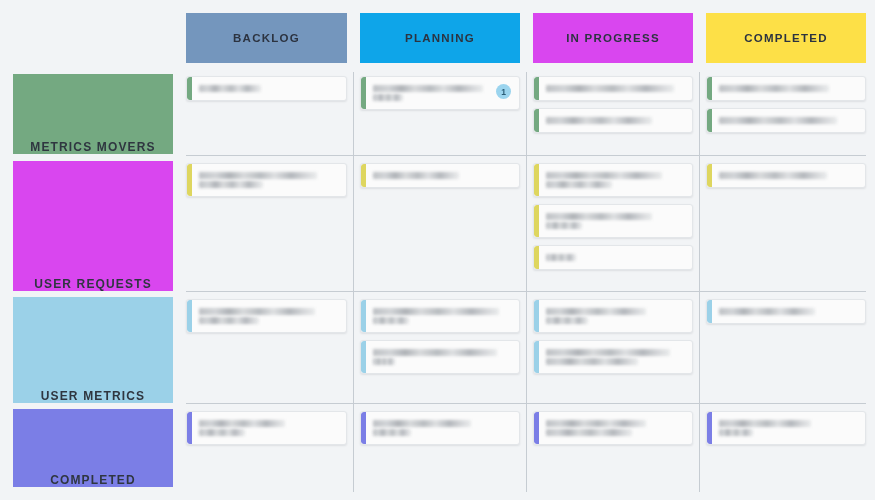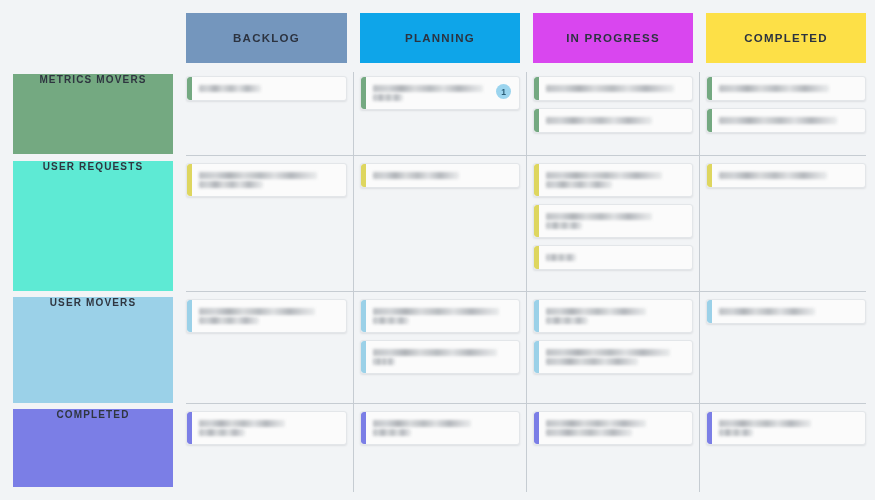--- a/index.html
+++ b/index.html
@@ -16,22 +16,22 @@
   .col-header{
     position:absolute;top:13px;height:50px;
     background:#7496bd;
     display:flex;align-items:center;justify-content:center;
     color:#2c3340;font-size:11.5px;font-weight:bold;letter-spacing:1.25px;
   }
 
   
   .row-label{
     position:absolute;left:13px;width:160px;
-    display:flex;align-items:flex-start;justify-content:center;
-    color:#2f3640;font-size:10px;font-weight:bold;letter-spacing:1.15px;
+    display:flex;align-items:flex-end;justify-content:center;
+    color:#2f3640;font-size:12px;font-weight:bold;letter-spacing:1.15px;
     text-align:center;
   }
 
   
   .vrule{position:absolute;width:1px;background:#c6ccd2;}
   .hrule{position:absolute;height:1px;background:#c6ccd2;}
 
   
   .cell{position:absolute;box-sizing:border-box;padding:0;}
   .cell-inner{display:flex;flex-direction:column;gap:7px;}
@@ -86,25 +86,25 @@
       </div>
       <div class="col-header" style="left: 706px; width: 160px; background: #fde047;">
         <span>COMPLETED</span>
       </div>
     </div>
 
   <div id="row-labels">
       <div class="row-label" style="top: 74px; height: 80px; background: rgb(116, 169, 129);">
         <span>METRICS MOVERS</span>
       </div>
-      <div class="row-label" style="top: 161px; height: 130px; background: #5eead4;">
+      <div class="row-label" style="top: 161px; height: 130px; background: #d946ef;">
         <span>USER REQUESTS</span>
       </div>
       <div class="row-label" style="top: 297px; height: 106px; background: rgb(155, 209, 232);">
-        <span>USER MOVERS</span>
+        <span>USER METRICS</span>
       </div>
       <div class="row-label" style="top: 409px; height: 78px; background: rgb(123, 126, 230);">
         <span>COMPLETED</span>
       </div>
     </div>
 
   <div id="rules">
       <div class="vrule" style="left: 353px; top: 72px; height: 420px; background: rgb(198, 204, 210);"></div>
       <div class="vrule" style="left: 526px; top: 72px; height: 420px; background: rgb(198, 204, 210);"></div>
       <div class="vrule" style="left: 699px; top: 72px; height: 420px; background: rgb(198, 204, 210);"></div>

